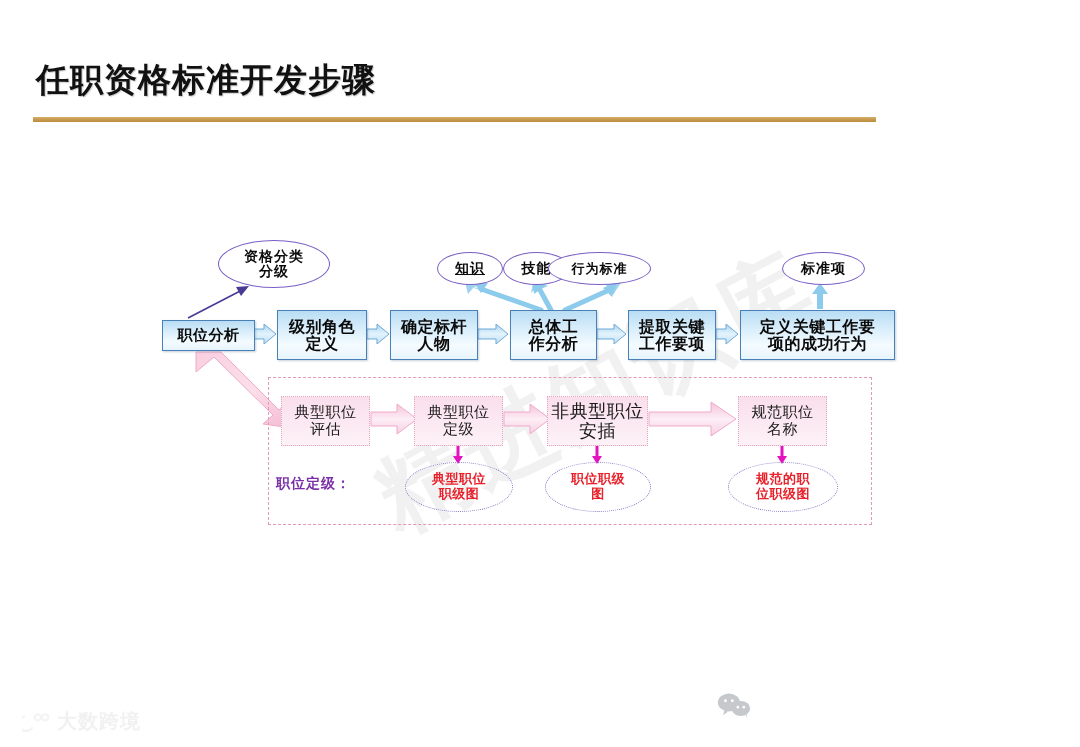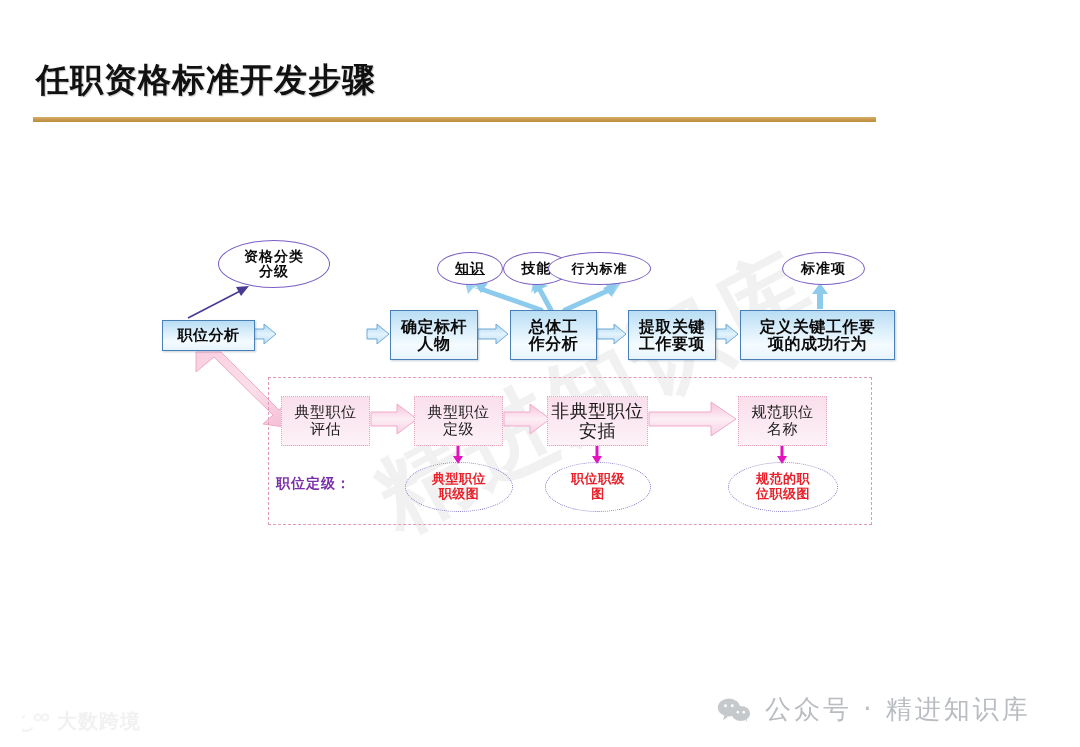--- a/index.html
+++ b/index.html
@@ -218,20 +218,23 @@
       <g fill="#e313c0">
         <path d="M453,456 h10 l-5,8 z"></path>
         <path d="M592,456 h10 l-5,8 z"></path>
         <path d="M777,456 h10 l-5,8 z"></path>
       </g>
     </svg>
 
     <div class="pbox" style="left:162px;top:320px;width:91px;height:29px;font-size:15px;">
       <span>职位分析</span>
     </div>
+    <div class="pbox" style="left:277px;top:310px;width:88px;height:48px;font-size:16px;">
+      <span>级别角色<br>定义</span>
+    </div>
     <div class="pbox" style="left:390px;top:310px;width:86px;height:48px;font-size:16px;">
       <span>确定标杆<br>人物</span>
     </div>
     <div class="pbox" style="left:510px;top:310px;width:85px;height:48px;font-size:16px;">
       <span>总体工<br>作分析</span>
     </div>
     <div class="pbox" style="left:628px;top:310px;width:86px;height:48px;font-size:16px;">
       <span>提取关键<br>工作要项</span>
     </div>
     <div class="pbox" style="left:740px;top:310px;width:153px;height:48px;font-size:16px;">
@@ -287,21 +290,20 @@
     <svg id="wechat-icon" viewBox="0 0 40 30" xmlns="http://www.w3.org/2000/svg">
       <ellipse cx="14" cy="12" rx="13" ry="10.5" fill="#c6c9cc"></ellipse>
       <path d="M9,21 L7,27 L13,23 z" fill="#c6c9cc"></path>
       <circle cx="10" cy="10" r="1.7" fill="#ffffff"></circle>
       <circle cx="18" cy="10" r="1.7" fill="#ffffff"></circle>
       <ellipse cx="28" cy="19" rx="11" ry="8.8" fill="#c6c9cc"></ellipse>
       <path d="M33,26 L36,30 L34,24 z" fill="#c6c9cc"></path>
       <circle cx="24.5" cy="17.5" r="1.5" fill="#ffffff"></circle>
       <circle cx="31.5" cy="17.5" r="1.5" fill="#ffffff"></circle>
     </svg>
-    <span>公众号 · 精进知识库</span>
   </div>
 
   <div id="brand">
     <svg id="brand-mark" viewBox="0 0 30 24" xmlns="http://www.w3.org/2000/svg">
       <path d="M3,6 a8,8 0 1,0 8,12" fill="none" stroke="#d8d8d8" stroke-width="2.4"></path>
       <circle cx="17" cy="7" r="3.4" fill="none" stroke="#d8d8d8" stroke-width="2.2"></circle>
       <circle cx="25" cy="7" r="3.4" fill="none" stroke="#d8d8d8" stroke-width="2.2"></circle>
     </svg>
     <span id="brand-text">大数跨境</span>
   </div>

